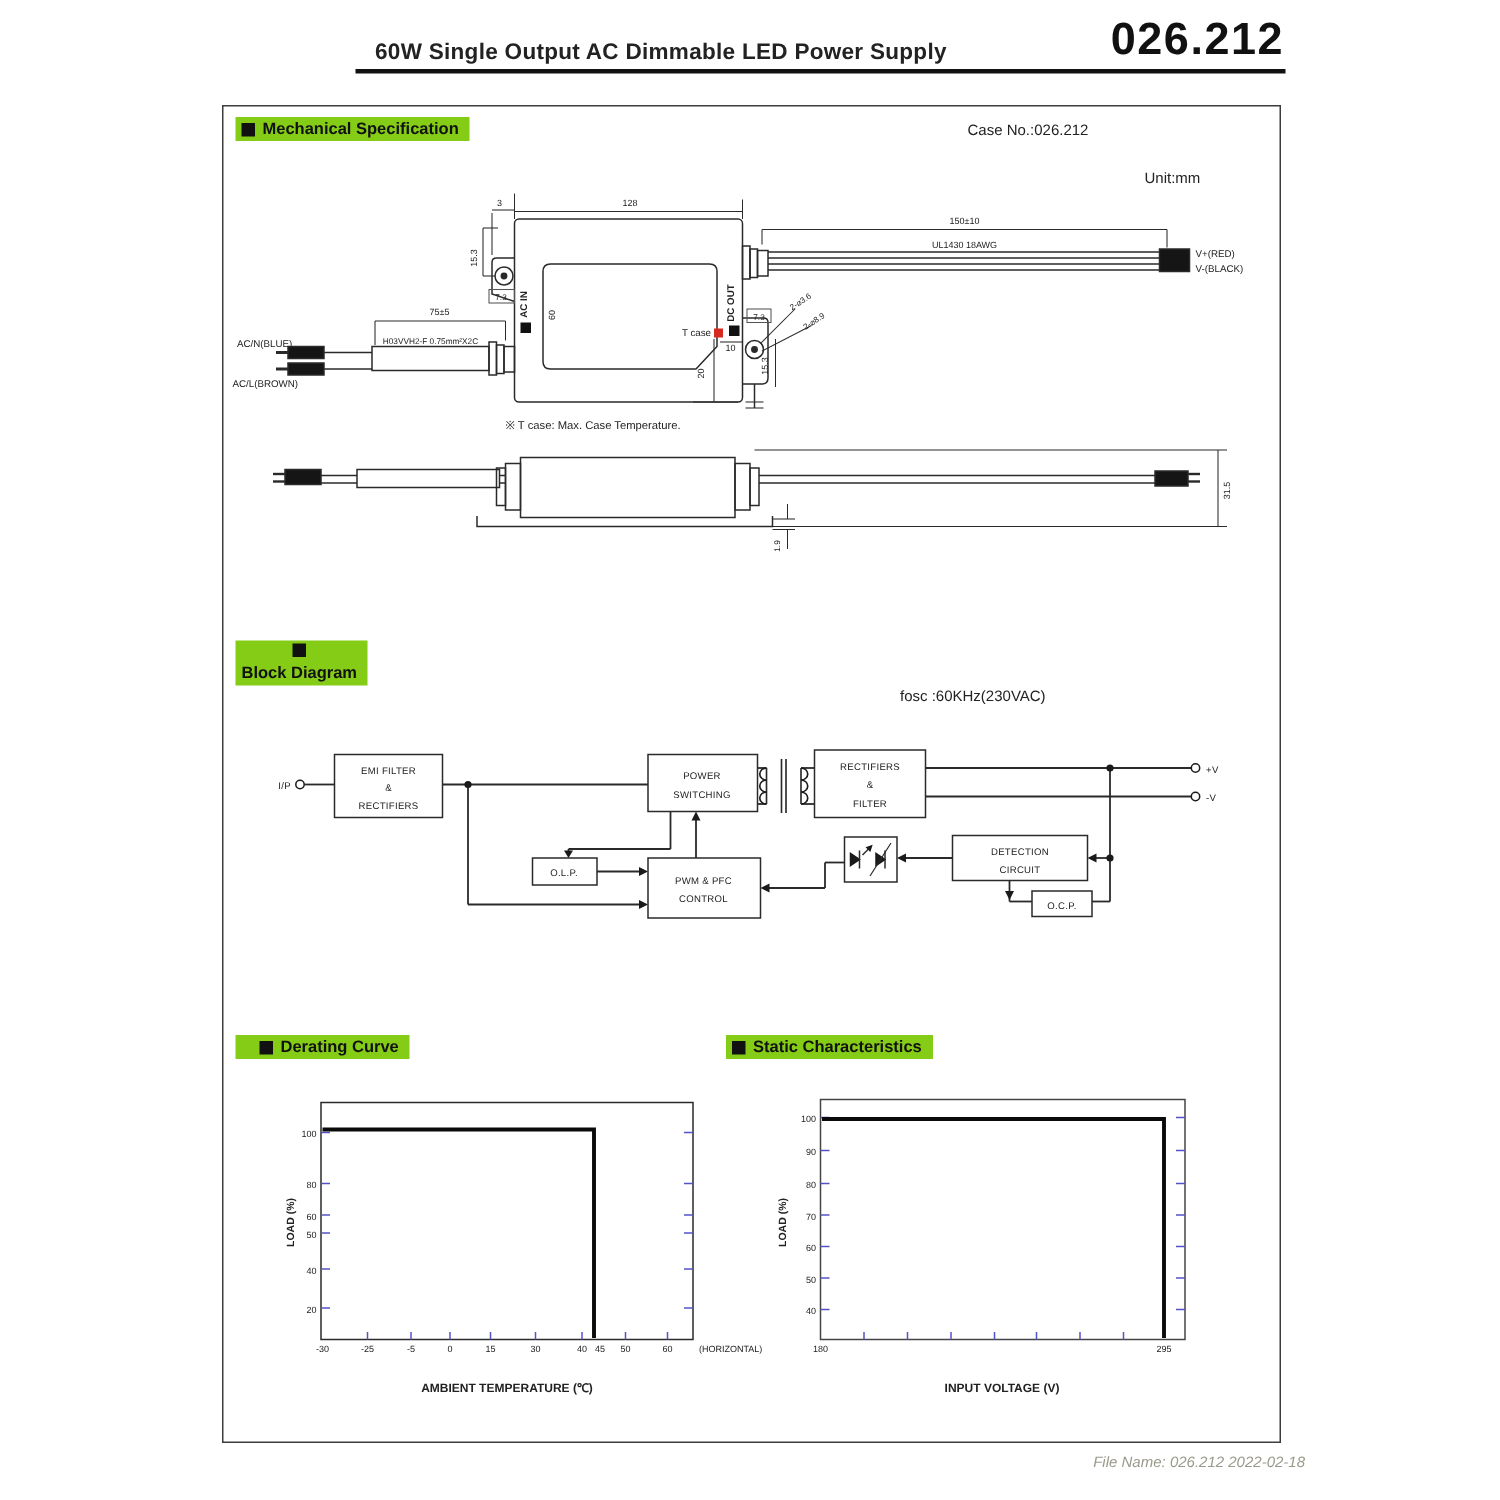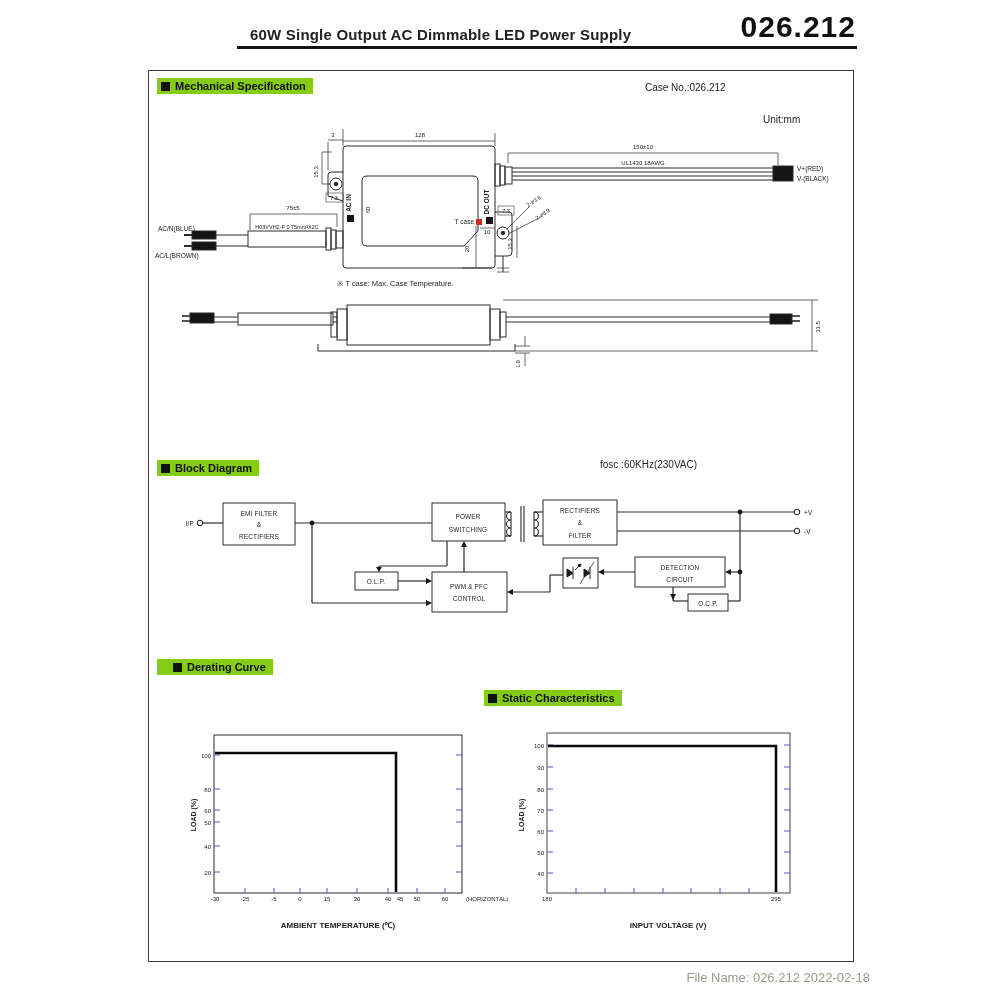--- a/index.html
+++ b/index.html
@@ -7,21 +7,21 @@
         font-family:"Liberation Sans", sans-serif;color:#1a1a1a;overflow:hidden;}
   .abs{position:absolute;}
   .title{font-size:15px;font-weight:bold;letter-spacing:.2px;color:#222;}
   .model{font-size:30px;font-weight:bold;letter-spacing:1px;color:#111;}
   .hrule{background:#111;height:3px;}
   .frame{border:1.5px solid #3c3c3c;}
   .chip{position:absolute;background:#84cc16;display:flex;align-items:center;gap:5px;
         padding:2px 7px 2px 4px;font-size:11px;font-weight:bold;color:#111;}
   .chip .sq{width:9px;height:9px;background:#111;display:inline-block;}
   .smalltxt{font-size:10px;color:#222;}
-  .footer{font-size:13px;color:#9a998b;}
+  .footer{font-size:10px;font-style:italic;color:#9a998b;}
   svg text{font-family:"Liberation Sans", sans-serif;fill:#222;}
   svg .dim{font-size:6px;}
   svg .dim55{font-size:5.5px;}
   svg .lbl{font-size:6.5px;}
   svg .boxlbl{font-size:6.4px;letter-spacing:.2px;}
   svg .tick{stroke:#5353c6;stroke-width:1;}
   svg .axtxt{font-size:6px;}
   svg .axlabel{font-size:8px;font-weight:bold;}
   svg .yax{font-size:7px;font-weight:bold;}
   svg line,svg rect.st,svg path.st,svg polyline.st,svg circle.st{stroke:#2a2a2a;fill:none;}
@@ -179,21 +179,21 @@
       <line x1="812" y1="300" x2="812" y2="351"></line>
       <line x1="515" y1="346" x2="530" y2="346"></line>
       <line x1="515" y1="353" x2="530" y2="353"></line>
       <line x1="525" y1="336" x2="525" y2="346"></line>
       <line x1="525" y1="353" x2="525" y2="366"></line>
     </g>
     <text class="dim" x="820" y="327" text-anchor="middle" transform="rotate(-90 820 327)">31.5</text>
     <text class="dim55" x="520" y="364" text-anchor="middle" transform="rotate(-90 520 364)">1.9</text>
   </svg>
 
-  <div class="chip" style="left:157px;top:460px;">
+  <div class="chip" style="left:157px;top:427px;flex-direction:column;">
     <span class="sq"></span>
     <span>Block Diagram</span>
   </div>
   <div class="abs smalltxt" style="left:600px;top:459px;width:208px;text-align:left;">fosc :60KHz(230VAC)</div>
 
   <svg class="abs" style="left:150px;top:490px;" width="710" height="140" viewBox="150 490 710 140">
     <g stroke="#1a1a1a" stroke-width="1.2" fill="none">
       <line x1="203" y1="523" x2="223" y2="523"></line>
       <line x1="295" y1="523" x2="432" y2="523"></line>
       <line x1="312" y1="523" x2="312" y2="603"></line>
@@ -278,21 +278,21 @@
       <text class="boxlbl" x="469" y="601" text-anchor="middle">CONTROL</text>
       <text class="boxlbl" x="680" y="570" text-anchor="middle">DETECTION</text>
       <text class="boxlbl" x="680" y="582" text-anchor="middle">CIRCUIT</text>
       <text class="boxlbl" x="708" y="606" text-anchor="middle">O.C.P.</text>
       <text class="boxlbl" x="194" y="526" text-anchor="end">I/P</text>
       <text class="boxlbl" x="804" y="515">+V</text>
       <text class="boxlbl" x="804" y="534">-V</text>
     </g>
   </svg>
 
-  <div class="chip" style="left:157px;top:659px;padding-left:16px;">
+  <div class="chip" style="left:157px;top:690px;padding-left:16px;">
     <span class="sq"></span>
     <span>Derating Curve</span>
   </div>
   <div class="chip" style="left:484px;top:690px;">
     <span class="sq"></span>
     <span>Static Characteristics</span>
   </div>
 
   <svg class="abs" style="left:150px;top:725px;" width="370" height="215" viewBox="150 725 370 215">
     <rect class="st" x="214" y="735" width="248" height="158" stroke="#444" stroke-width="1" fill="none"></rect>

